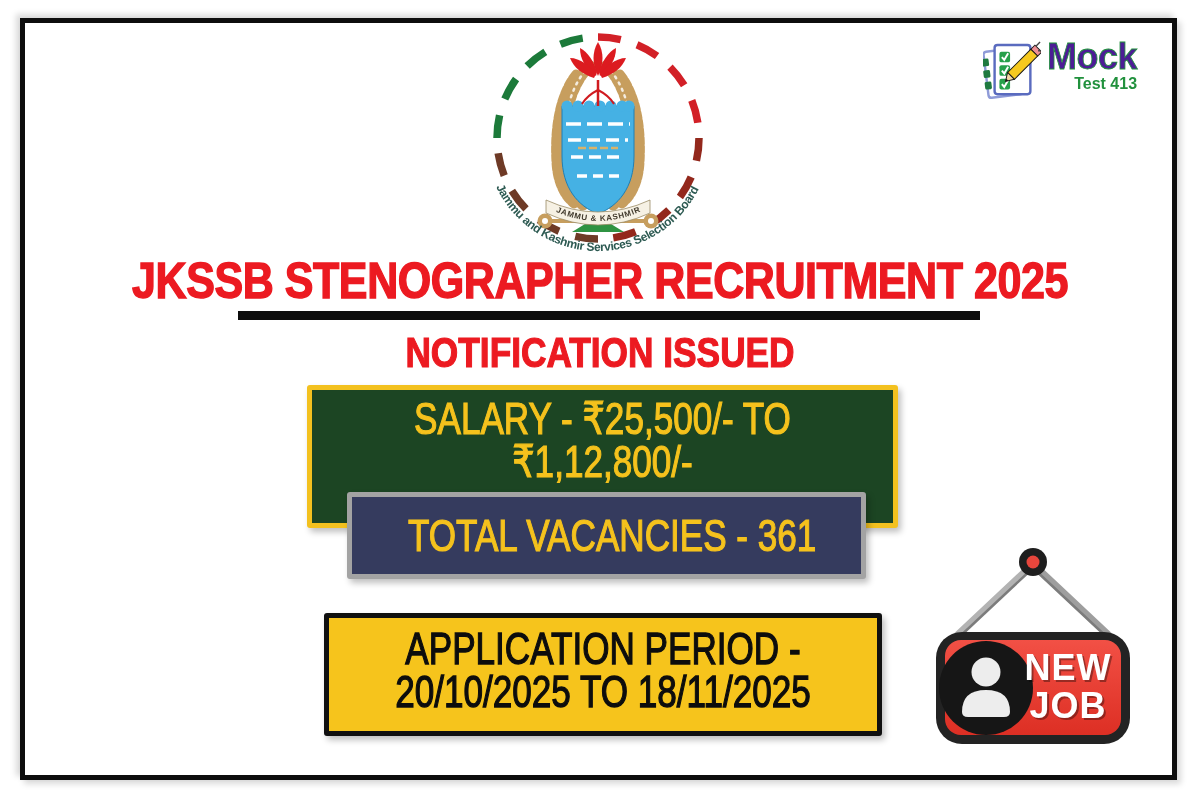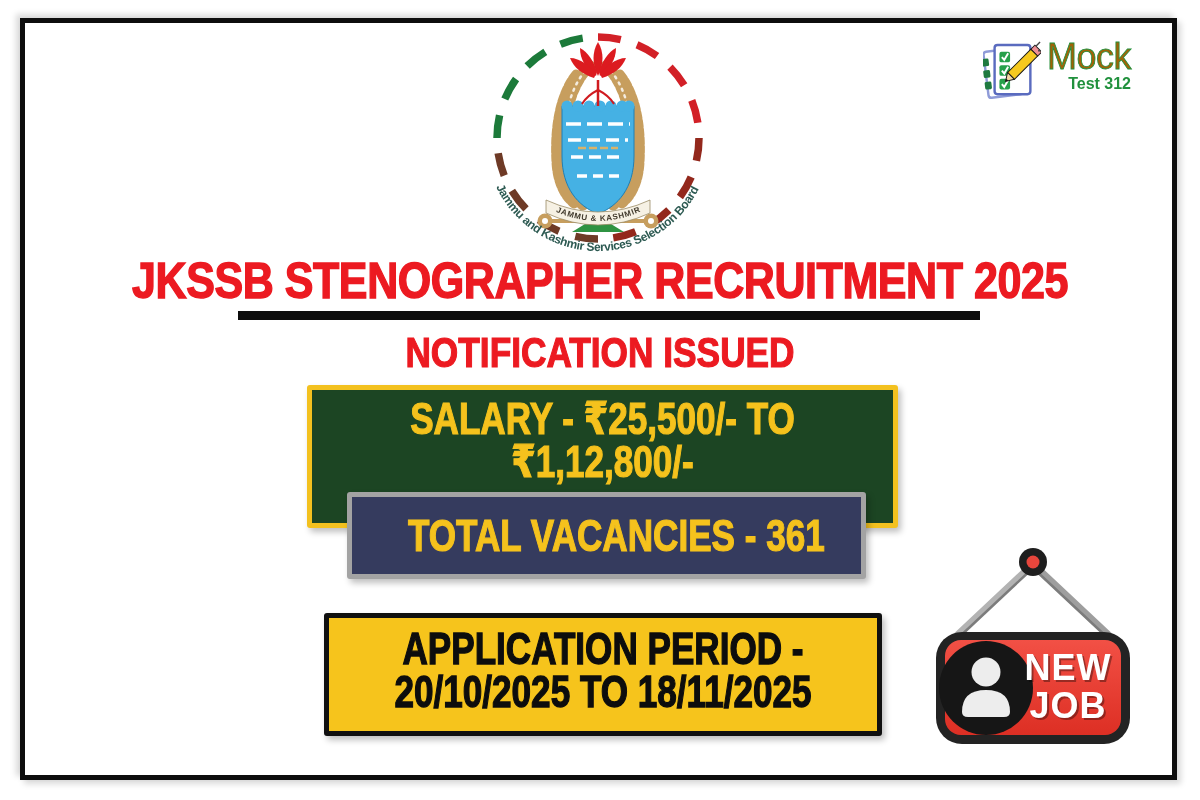--- a/index.html
+++ b/index.html
@@ -8,35 +8,35 @@
 
   
   .card-frame{position:absolute;left:20px;top:18px;width:1147px;height:752px;
     border:5px solid #0d0d0d;background:#ffffff;
     box-shadow:-4px -4px 6px rgba(0,0,0,.15),4px 4px 6px rgba(0,0,0,.15);}
 
   
   .emblem{position:absolute;left:478px;top:24px;width:240px;height:236px;overflow:visible;}
   .brand{position:absolute;left:983px;top:40px;display:flex;align-items:flex-start;gap:6px;}
   .brand-text{display:flex;flex-direction:column;align-items:flex-end;}
-  .brand-name{font-size:36px;font-weight:normal;color:#a16207;line-height:.95;letter-spacing:-.5px;
+  .brand-name{font-size:36px;font-weight:bold;color:#4c1d95;line-height:.95;letter-spacing:-.5px;
     -webkit-text-stroke:.8px #21913D;}
   .brand-tagline{font-size:16px;font-weight:bold;color:#21913D;margin-top:1px;}
 
   
   .title{position:absolute;left:0;right:0;top:256px;text-align:center;color:#EC1A21;
     font-size:50px;font-weight:bold;line-height:1;letter-spacing:-.5px;
     transform:scaleX(.86);-webkit-text-stroke:1.4px #EC1A21;white-space:nowrap;}
   .title-underline{position:absolute;left:238px;top:311px;width:742px;height:9px;background:#0d0d0d;}
   .subtitle{position:absolute;left:0;right:0;top:331px;text-align:center;color:#EC1A21;
     font-size:43px;font-weight:bold;line-height:1;transform:scaleX(.82);
     -webkit-text-stroke:1.2px #EC1A21;white-space:nowrap;}
 
   
-  .ibox{position:absolute;text-align:center;font-weight:bold;border-radius:3px;
+  .ibox{position:absolute;text-align:center;font-weight:normal;border-radius:3px;
     box-shadow:3px 4px 6px rgba(0,0,0,.25);}
   .ibox .ln{display:block;transform:scaleX(.78);white-space:nowrap;}
   .salary-box{left:307px;top:385px;width:581px;height:126px;background:#1C4523;
     border:5px solid #F3C11F;color:#F5C21D;font-size:45px;z-index:1;padding-top:7px;line-height:43px;
     -webkit-text-stroke:1.2px #F5C21D;}
   .vacancy-box{left:347px;top:492px;width:509px;height:77px;background:#353B5E;
     border:5px solid #a3a3a3;color:#F5C21D;font-size:45px;z-index:2;line-height:77px;
     -webkit-text-stroke:1.2px #F5C21D;}
   .application-box{left:324px;top:613px;width:548px;height:104px;background:#F6C41C;
     border:5px solid #101010;color:#0d0d0d;font-size:45px;z-index:1;padding-top:9px;line-height:43px;
@@ -150,21 +150,21 @@
     <g transform="translate(53,13) rotate(135)">
       <rect x="-6" y="-5" width="6" height="10" fill="#ef8f93" stroke="#1a1a1a" stroke-width="1"></rect>
       <rect x="0" y="-5" width="34" height="10" fill="#f6c91f" stroke="#1a1a1a" stroke-width="1"></rect>
       <polygon points="34,-5 42,0 34,5" fill="#f3d9a4" stroke="#1a1a1a" stroke-width="1"></polygon>
       <polygon points="39.5,-1.6 42,0 39.5,1.6" fill="#1a1a1a"></polygon>
     </g>
     <path d="M 55,6 l 4,-4 M 57,11 l 3,0" stroke="#444" stroke-width="1.5"></path>
   </svg>
   <div class="brand-text">
     <div class="brand-name">Mock</div>
-    <div class="brand-tagline">Test 312</div>
+    <div class="brand-tagline">Test 413</div>
   </div>
 </div>
 
 <div class="title">JKSSB STENOGRAPHER RECRUITMENT 2025</div>
 <div class="title-underline"></div>
 <div class="subtitle">NOTIFICATION ISSUED</div>
 
 <div class="ibox salary-box">
   <span class="ln">SALARY - ₹25,500/- TO</span>
   <span class="ln">₹1,12,800/-</span>

